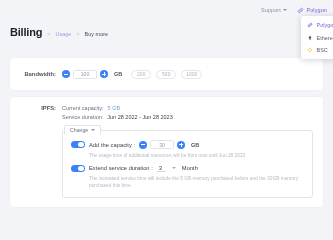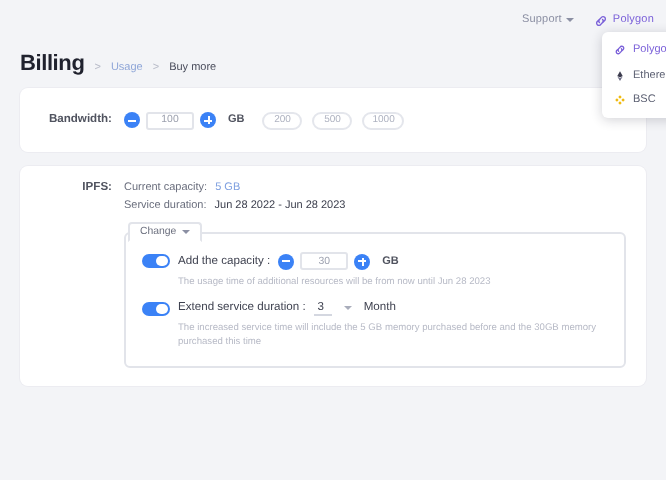--- a/index.html
+++ b/index.html
@@ -55,21 +55,21 @@
     font-size: 5.5px;
     color: #5d6173;
     white-space: nowrap;
   }
   .chain-row.active { color: #7b61d9; }
   .dot-ico { width: 6px; height: 6px; flex: 0 0 6px; }
 
   
   .page-head {
     display: flex; align-items: baseline; gap: 4px;
-    padding: 6px 0 6px 10px;
+    padding: 6px 0 20px 10px;
   }
   .page-title {
     font-size: 11px; font-weight: bold; color: #20222e; letter-spacing: -.2px;
   }
   .crumb-sep { font-size: 5.5px; color: #b9bcc9; margin: 0 1px; }
   .crumb-link { font-size: 5.5px; color: #8fa6d8; }
   .crumb-cur  { font-size: 5.5px; color: #4a4d5c; }
 
   
   .card {

